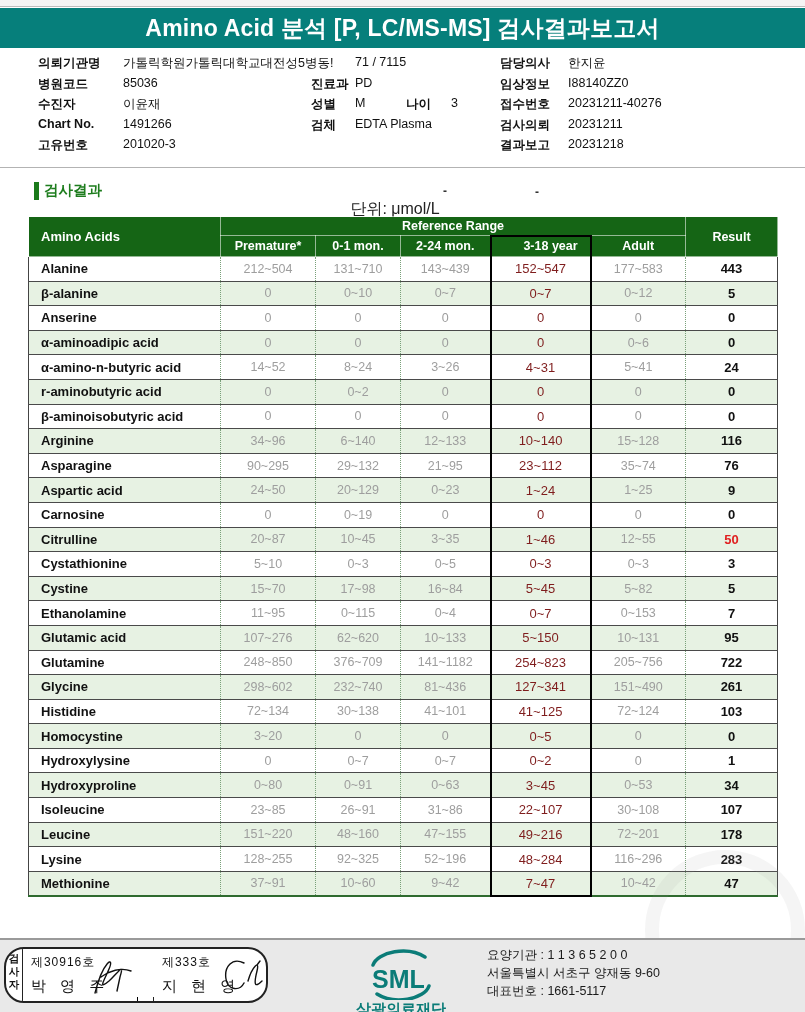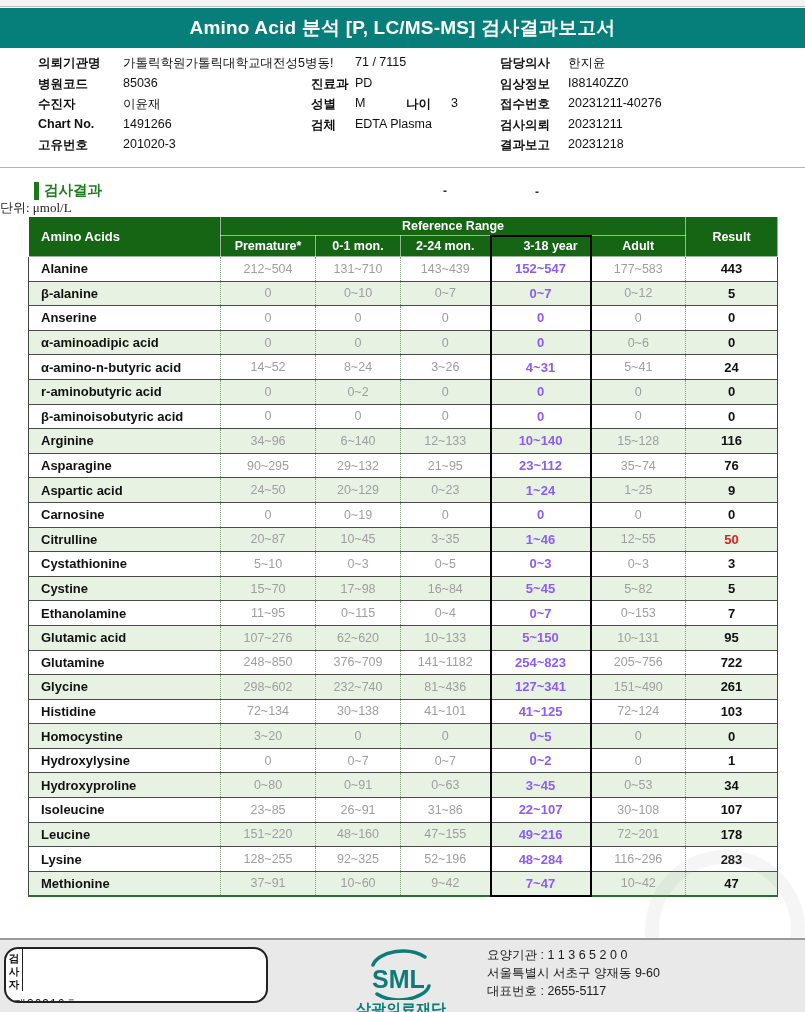--- a/index.html
+++ b/index.html
@@ -5,76 +5,76 @@
   * { margin:0; padding:0; box-sizing:border-box; }
   html,body { width:805px; height:1012px; background:#fff;
     font-family:"Liberation Sans","DejaVu Sans",sans-serif; color:#111; }
   .page { position:relative; width:805px; height:1012px; overflow:hidden; background:#fff; }
 
   
   .top-strip { position:absolute; top:0; left:0; width:805px; height:7px;
     background:#f4f4f4; border-bottom:1px solid #bdbdbd; }
   .title-bar { position:absolute; top:8px; left:0; width:805px; height:40px;
     background:#067f7b; color:#fff; text-align:center; line-height:40px;
-    font-size:19px; font-weight:bold; letter-spacing:0.2px; }
+    font-size:23px; font-weight:bold; letter-spacing:0.2px; }
 
   
   .info { position:absolute; top:55px; left:8px; width:805px; font-size:12.5px; }
   .info-row { position:relative; height:20.5px; }
   .info span { position:absolute; white-space:nowrap; }
   .lbl { font-weight:bold; }
   .l-lbl { left:30px; } .l-val { left:115px; }
   .m-lbl { left:303px; } .m-val { left:347px; }
   .age-lbl { left:398px; font-weight:bold; } .age-val { left:443px; }
   .r-lbl { left:492px; } .r-val { left:560px; }
   .ward { left:347px; }
 
   .divider { position:absolute; top:167px; left:0; width:805px; height:1px; background:#b3b3b3; }
 
   
   .section { position:absolute; top:181px; left:22px; height:19px; display:flex; align-items:center;padding-left:12px; }
   .section-bar { width:5px; height:18px; background:#1a7a1a; margin-right:5px; }
   .section-title { color:#1e7d1e; font-weight:bold; font-size:14.5px; }
   .stray { position:absolute; font-weight:bold; color:#333; font-size:12px; }
   .stray.s1 { top:184px; left:443px; } .stray.s2 { top:185px; left:535px; }
-  .unit { position:absolute; top:199px; left:0; width:790px; text-align:left; font-size:13px; color:#222;font-family:Liberation Serif, serif; }
+  .unit { position:absolute; top:199px; left:0; width:790px; text-align:center; font-size:16px; color:#222; }
 
   
   table.report { position:absolute; top:216px; left:28px; width:749px;
     border-collapse:collapse; table-layout:fixed;
     border-left:1px solid #444; border-right:1px solid #444; border-top:1px solid #444; }
   col.c1{width:192px;} col.c2{width:95px;} col.c3{width:85px;} col.c4{width:90px;}
   col.c5{width:100px;} col.c6{width:95px;} col.c7{width:92px;}
   thead th { background:#156515; color:#fff; font-size:12.5px; font-weight:bold;
     border:1px solid rgba(255,255,255,0.55); }
   thead tr.h1 th { height:19px; }
   thead tr.h2 th { height:21px; }
   th.amino { text-align:left; padding-left:12px; font-size:13px; }
   th.hl { border-top:2px solid #000; border-left:2px solid #000; border-right:2px solid #000;padding-left:20px; }
   tbody tr { height:24.6px; border-top:1px solid #4a4a4a; background:#fff; }
   tbody tr.alt { background:#e7f2e3; }
   tbody td { font-size:12.5px; text-align:center; color:#9e9e9e; border-left:1px dotted #79a079; }
   tbody td:first-child { border-left:none; text-align:left; padding-left:12px;
     color:#111; font-weight:bold; font-size:13px; }
-  tbody td:nth-child(5) { color:#8b5cf6; font-weight:700; font-size:13px;
+  tbody td:nth-child(5) { color:#7f1d1d; font-weight:400; font-size:13px;
     border-left:2px solid #000; border-right:2px solid #000; }
   tbody td:last-child { color:#111; font-weight:bold; font-size:13px; }
   tbody tr:last-child { border-bottom:2px solid #2f6b2f; }
   tbody tr:last-child td:nth-child(5) { border-bottom:2px solid #000; }
   td.red { color:#e02020 !important; }
 
   
   .watermark { position:absolute; top:850px; left:645px; width:160px; height:160px;
     border-radius:50%; border:14px solid rgba(160,160,160,0.10); }
 
   
   .footer-band { position:absolute; top:938px; left:0; width:805px; height:74px;
     background:#e9e9e9; border-top:2px solid #9a9a9a; }
   .stamp-box { position:absolute; top:947px; left:4px; width:264px; height:56px;
-    background:#fff; border:2px solid #222; border-radius:14px; display:flex; overflow:hidden;flex-direction:column; }
+    background:#fff; border:2px solid #222; border-radius:20px; display:flex; overflow:hidden; }
   .stamp-role { width:17px; font-size:10.5px; line-height:1.25; font-weight:bold;
     word-break:break-all; text-align:center; padding-top:3px; border-right:1px solid #222; }
   .stamp-role.second { border-left:1px solid #000000; margin-left:2px;margin-top:48px; }
   .stamp-body { position:relative; width:113px; padding:5px 0 0 8px; }
   .stamp-cert { font-size:12px; letter-spacing:1px; }
   .stamp-name { font-size:15px; letter-spacing:5px; margin-top:6px; }
   .sig { position:absolute; top:4px; right:2px; }
 
   .sml { position:absolute; top:948px; left:352px; display:flex; align-items:center;flex-direction:column; }
   .sml-org { color:#0b7c78; font-weight:bold; font-size:15px; margin-left:4px; }
@@ -456,16 +456,16 @@
       <path d="M6,17 A30,17 0 0 1 58,9" fill="none" stroke="#0b7c78" stroke-width="3.5" stroke-linecap="round"></path>
       <text x="5" y="40" font-family="Liberation Sans, sans-serif" font-size="25" font-weight="bold" fill="#0b7c78" letter-spacing="0">SML</text>
       <path d="M10,46 A30,17 0 0 0 62,38" fill="none" stroke="#0b7c78" stroke-width="3.5" stroke-linecap="round"></path>
     </svg>
     <span class="sml-org">삼광의료재단</span>
   </div>
 
   <div class="address">
     <div>요양기관 : 1 1 3 6 5 2 0 0</div>
     <div>서울특별시 서초구 양재동 9-60</div>
-    <div>대표번호 : 2655-5117</div>
+    <div>대표번호 : 1661-5117</div>
   </div>
 
 </div>
 
 </body></html>

